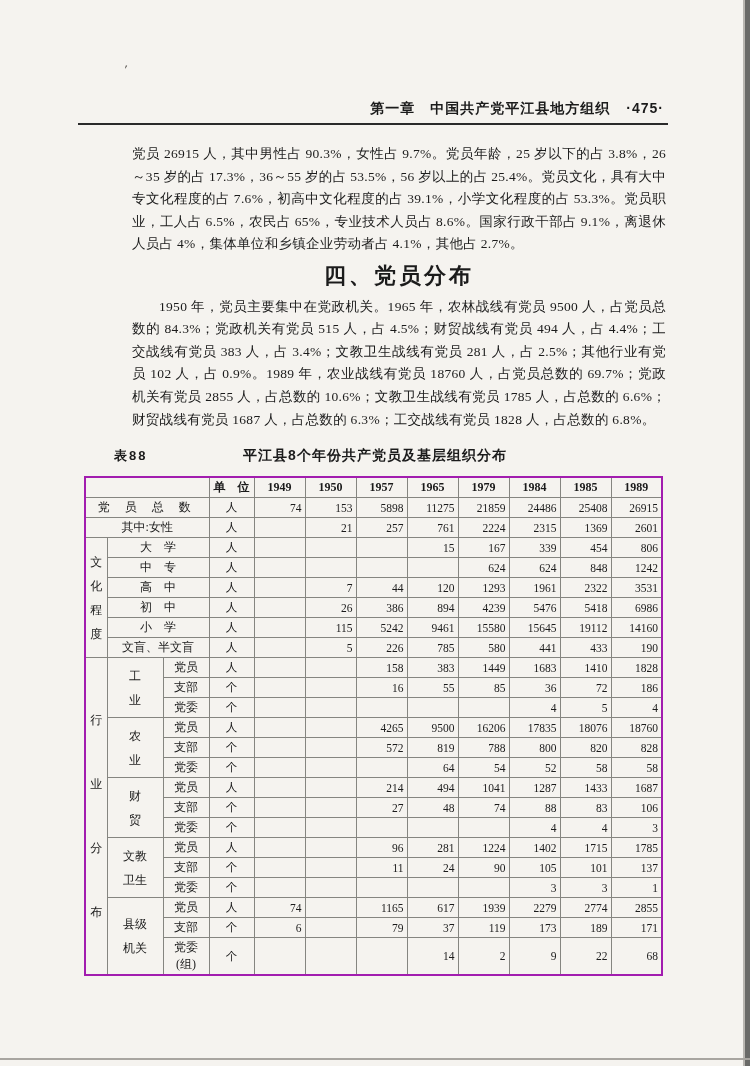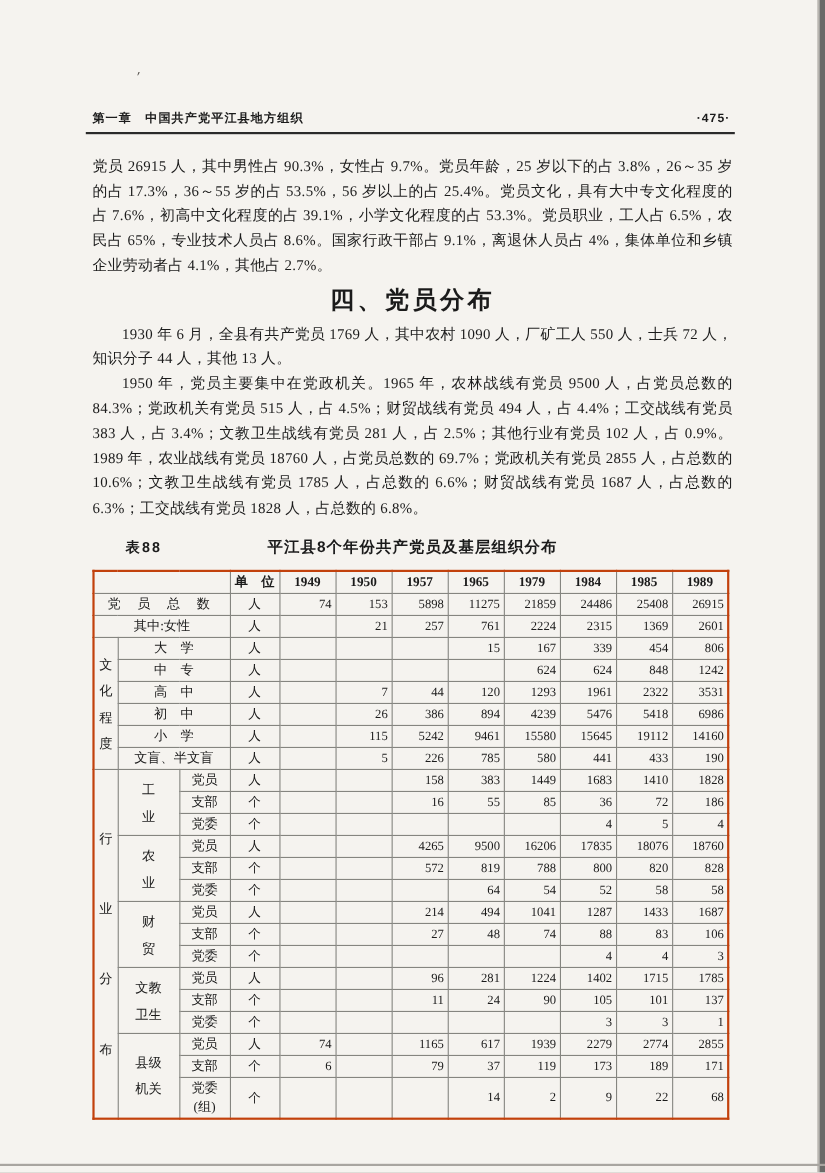--- a/index.html
+++ b/index.html
@@ -12,46 +12,46 @@
     overflow:hidden;
     box-sizing:border-box;
   }
   .scan-edge-right{position:absolute;top:0;right:0;width:5px;height:100%;background:#6a6a68;}
   .scan-edge-right2{position:absolute;top:0;right:5px;width:2px;height:100%;background:#b9b6b1;}
   .scan-edge-bottom{position:absolute;left:0;bottom:6px;width:100%;height:2px;background:#a8a5a0;}
 
   .content{position:absolute;left:84px;top:100px;width:582px;}
 
   .running-head{
-    display:flex;justify-content:space-between;align-items:baseline;gap:16px;
+    display:flex;justify-content:flex-end;align-items:baseline;gap:16px;
     font-family:"Liberation Sans","DejaVu Sans",sans-serif;
-    font-weight:bold;font-size:11px;letter-spacing:1px;
+    font-weight:bold;font-size:14px;letter-spacing:1px;
     padding-right:2px;
   }
   .head-rule{height:0;border:none;border-top:2px solid #2a2a2a;margin:5px 0 0 -6px;width:590px;}
 
-  .bodytext{margin-top:18px;font-size:13.5px;line-height:22.6px;text-align:justify;letter-spacing:0.3px;}
+  .bodytext{margin-top:18px;font-size:13.5px;line-height:22.6px;text-align:justify;letter-spacing:0.3px;margin-left:48px;}
   .bodytext p{margin:0;}
   .bodytext p.indent{text-indent:2em;}
   .section-heading{
     text-align:center;font-family:"Liberation Sans","DejaVu Sans",sans-serif;
     font-weight:bold;font-size:22px;letter-spacing:3px;margin:9px 0 8px 0;
   }
 
   .table-caption{position:relative;margin:16px 0 9px 0;height:20px;
     font-family:"Liberation Sans","DejaVu Sans",sans-serif;font-weight:bold;}
   .table-caption .cap-label{position:absolute;left:30px;top:0;font-size:13px;letter-spacing:2px;}
   .table-caption .cap-title{display:block;text-align:center;font-size:14px;letter-spacing:1px;}
 
   table.stats{
     border-collapse:collapse;
     width:578px;
     font-size:11.5px;
     table-layout:fixed;
-    border:2px solid #c2410c;
+    border:2px solid #a21caf;
   }
   table.stats td{border:1px solid #858580;padding:1px 3px;height:17px;vertical-align:middle;}
   td.headrow{font-weight:bold;text-align:center;height:22px;font-size:12px;}
   td.corner{height:22px;}
   td.vlabel{text-align:center;line-height:24px;font-size:12px;padding:0;}
   td.vlabel.tall{line-height:64px;}
   td.sublabel{text-align:center;line-height:24px;font-size:12px;padding:0;}
   td.rowlabel{text-align:center;font-size:12px;}
   td.rowlabel.spread{letter-spacing:6px;}
   td.unitcell{text-align:center;}
@@ -74,21 +74,20 @@
 
     <div class="running-head">
       <span>第一章　中国共产党平江县地方组织</span>
       <span>·475·</span>
     </div>
     <hr class="head-rule">
 
     <div class="bodytext">
       <p>党员 26915 人，其中男性占 90.3%，女性占 9.7%。党员年龄，25 岁以下的占 3.8%，26～35 岁的占 17.3%，36～55 岁的占 53.5%，56 岁以上的占 25.4%。党员文化，具有大中专文化程度的占 7.6%，初高中文化程度的占 39.1%，小学文化程度的占 53.3%。党员职业，工人占 6.5%，农民占 65%，专业技术人员占 8.6%。国家行政干部占 9.1%，离退休人员占 4%，集体单位和乡镇企业劳动者占 4.1%，其他占 2.7%。</p>
       <h2 class="section-heading">四、党员分布</h2>
-      <p class="indent">1930 年 6 月，全县有共产党员 1769 人，其中农村 1090 人，厂矿工人 550 人，士兵 72 人，知识分子 44 人，其他 13 人。</p>
       <p class="indent">1950 年，党员主要集中在党政机关。1965 年，农林战线有党员 9500 人，占党员总数的 84.3%；党政机关有党员 515 人，占 4.5%；财贸战线有党员 494 人，占 4.4%；工交战线有党员 383 人，占 3.4%；文教卫生战线有党员 281 人，占 2.5%；其他行业有党员 102 人，占 0.9%。1989 年，农业战线有党员 18760 人，占党员总数的 69.7%；党政机关有党员 2855 人，占总数的 10.6%；文教卫生战线有党员 1785 人，占总数的 6.6%；财贸战线有党员 1687 人，占总数的 6.3%；工交战线有党员 1828 人，占总数的 6.8%。</p>
     </div>
 
     <div class="table-caption">
       <span class="cap-label">表88</span>
       <span class="cap-title">平江县8个年份共产党员及基层组织分布</span>
     </div>
 
     <table class="stats" id="stats-table">
       <colgroup>

